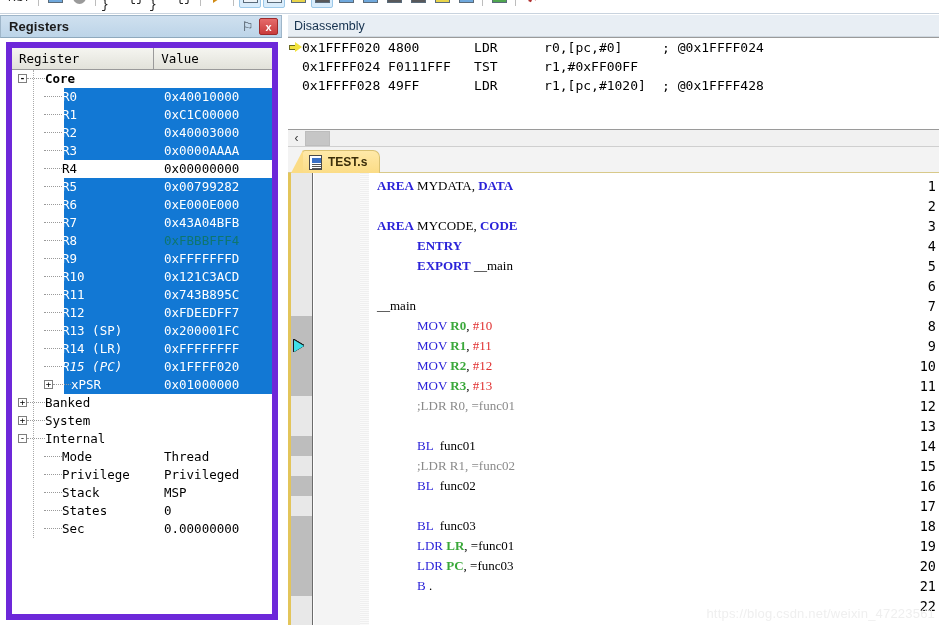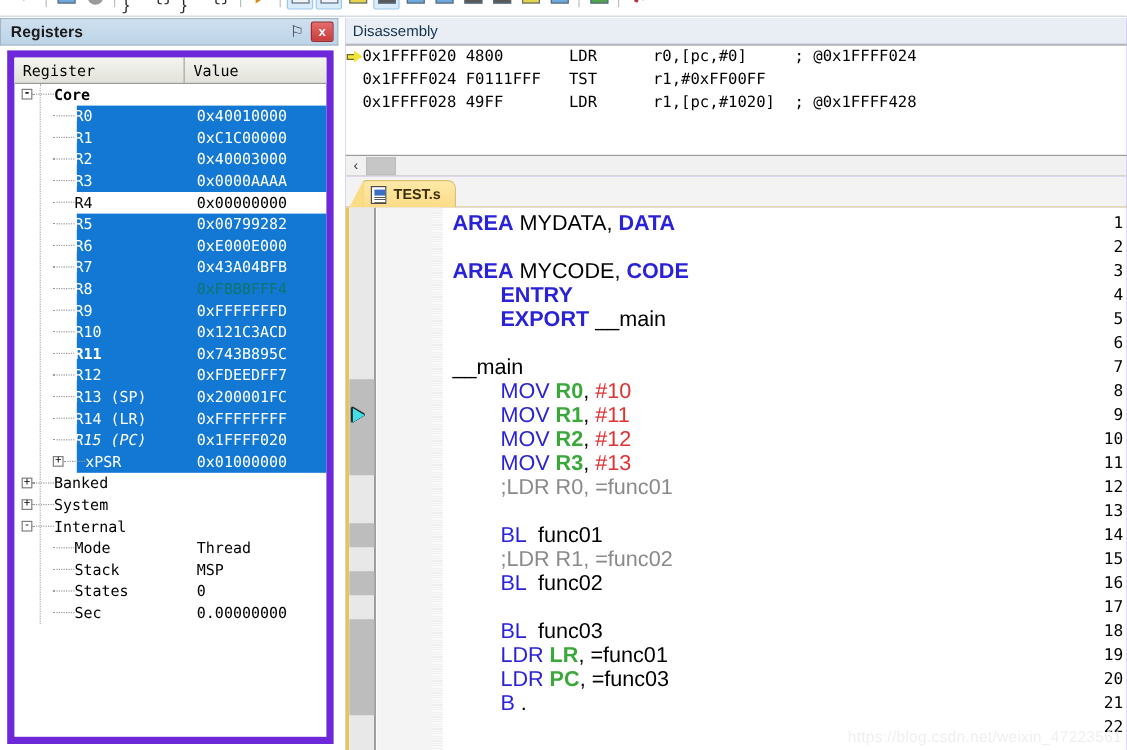--- a/index.html
+++ b/index.html
@@ -163,21 +163,21 @@
   .ed-numcol { position: absolute; left: 23px; top: 0; width: 46px; height: 100%;
                background: #f4f4f4; }
   .ed-stripe { position: absolute; left: 69px; top: 0; width: 9px; height: 100%;
                background: repeating-linear-gradient(to bottom, #efefef 0 1px, #fafafa 1px 2px); }
   .ed-lines { position: absolute; left: 0; top: 0; width: 651px; }
   .ed-line { position: relative; height: 20px; }
   .ed-num { position: absolute; right: 0; width: 69px; text-align: right; padding-right: 6px;
             font-family: "DejaVu Sans Mono", monospace; font-size: 13.5px; color: #000;
             line-height: 20px; }
   .ed-code { position: absolute; left: 86px; white-space: pre;
-             font-family: Liberation Sans, sans-serif; font-size: 18px; line-height: 20px; }
+             font-family: Liberation Serif, serif; font-size: 13px; line-height: 20px; }
   .k { color: #2a22d8; font-weight: bold; }
   .kb { color: #2a22d8; }
   .reg-c { color: #3aa83a; font-weight: bold; }
   .num-c { color: #e03030; }
   .cmt { color: #8a8a8a; }
   .pl { color: #000000; }
 
   .watermark { position: absolute; right: 4px; bottom: 5px; font-size: 13px;
                color: #efefef; font-family: "Liberation Sans", sans-serif;
                letter-spacing: 0.2px; pointer-events: none; }
@@ -318,21 +318,21 @@
           </div>
           <div class="reg-row sel" style="background: transparent;">
             <span class="rname" style="color: rgb(255, 255, 255);"><span style="display: inline-block; width: 32px;"></span><span class="dots"></span><span>R9</span></span>
             <span class="rval" style="color: rgb(255, 255, 255);">0xFFFFFFFD</span>
           </div>
           <div class="reg-row sel" style="background: transparent;">
             <span class="rname" style="color: rgb(255, 255, 255);"><span style="display: inline-block; width: 32px;"></span><span class="dots"></span><span>R10</span></span>
             <span class="rval" style="color: rgb(255, 255, 255);">0x121C3ACD</span>
           </div>
           <div class="reg-row sel" style="background: transparent;">
-            <span class="rname" style="color: rgb(255, 255, 255); font-weight: bold;"><span style="display: inline-block; width: 32px;"></span><span class="dots"></span><span>R11</span></span>
+            <span class="rname" style="color: rgb(255, 255, 255);"><span style="display: inline-block; width: 32px;"></span><span class="dots"></span><span>R11</span></span>
             <span class="rval" style="color: rgb(255, 255, 255);">0x743B895C</span>
           </div>
           <div class="reg-row sel" style="background: transparent;">
             <span class="rname" style="color: rgb(255, 255, 255);"><span style="display: inline-block; width: 32px;"></span><span class="dots"></span><span>R12</span></span>
             <span class="rval" style="color: rgb(255, 255, 255);">0xFDEEDFF7</span>
           </div>
           <div class="reg-row sel" style="background: transparent;">
             <span class="rname" style="color: rgb(255, 255, 255);"><span style="display: inline-block; width: 32px;"></span><span class="dots"></span><span>R13 (SP)</span></span>
             <span class="rval" style="color: rgb(255, 255, 255);">0x200001FC</span>
           </div>
@@ -356,20 +356,24 @@
             <span class="rname"><span style="display: inline-block; width: 6px;"></span><span class="exp-box">+</span><span class="dots"></span><span>System</span></span>
             <span class="rval"></span>
           </div>
           <div class="reg-row" style="background: transparent;">
             <span class="rname"><span style="display: inline-block; width: 6px;"></span><span class="exp-box">-</span><span class="dots"></span><span>Internal</span></span>
             <span class="rval"></span>
           </div>
           <div class="reg-row" style="background: transparent;">
             <span class="rname"><span style="display: inline-block; width: 32px;"></span><span class="dots"></span><span>Mode</span></span>
             <span class="rval">Thread</span>
+          </div>
+          <div class="reg-row" style="background: transparent;">
+            <span class="rname"><span style="display: inline-block; width: 32px;"></span><span class="dots"></span><span>Privilege</span></span>
+            <span class="rval">Privileged</span>
           </div>
           <div class="reg-row" style="background: transparent;">
             <span class="rname"><span style="display: inline-block; width: 32px;"></span><span class="dots"></span><span>Stack</span></span>
             <span class="rval">MSP</span>
           </div>
           <div class="reg-row" style="background: transparent;">
             <span class="rname"><span style="display: inline-block; width: 32px;"></span><span class="dots"></span><span>States</span></span>
             <span class="rval">0</span>
           </div>
           <div class="reg-row" style="background: transparent;">

